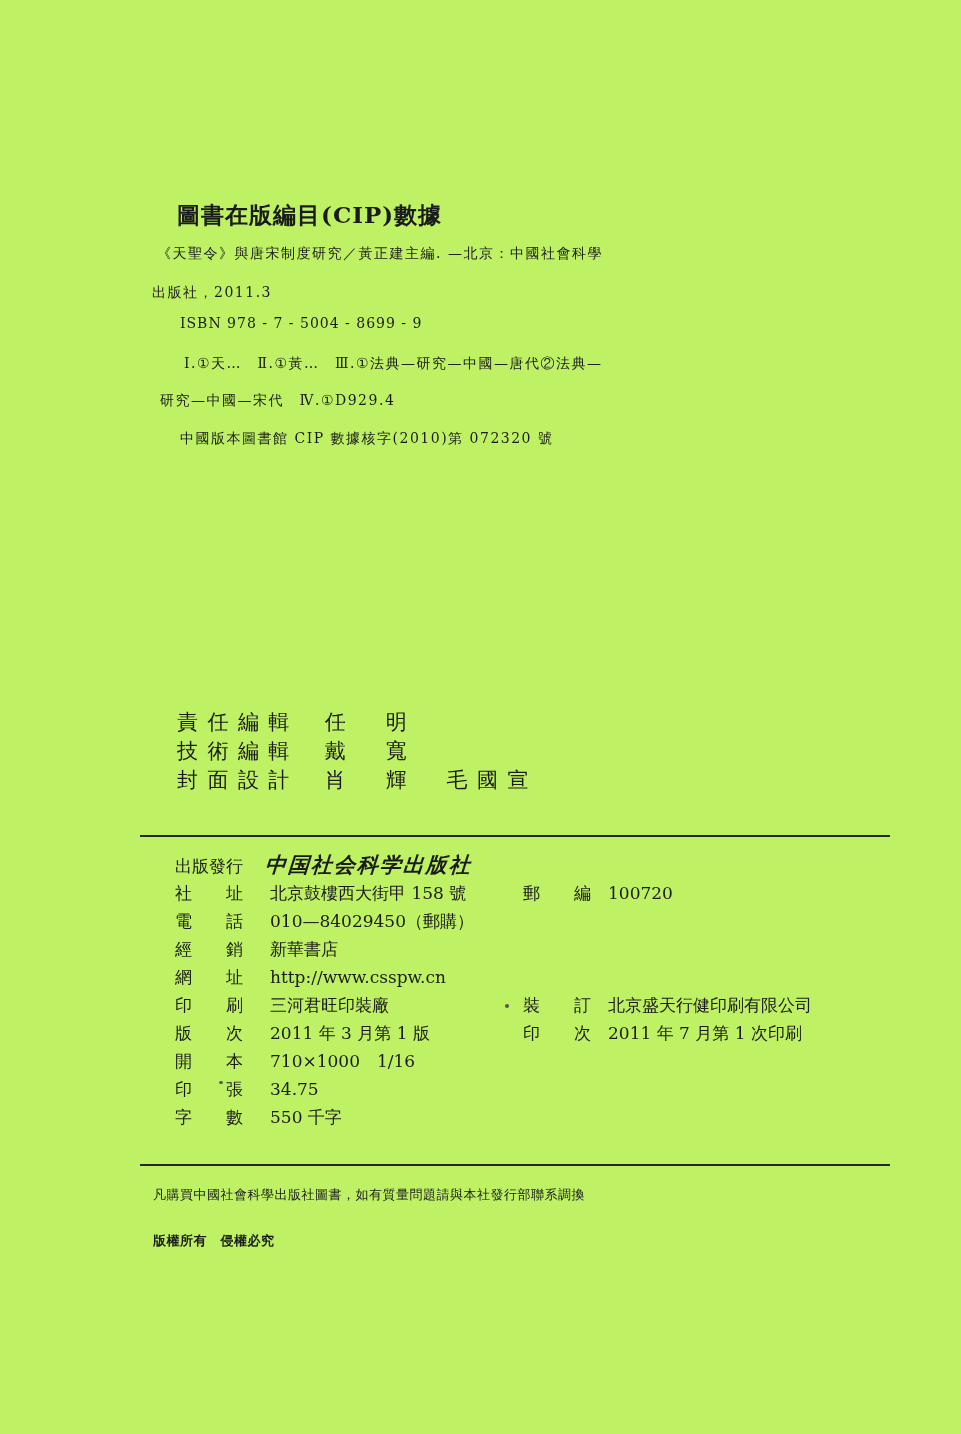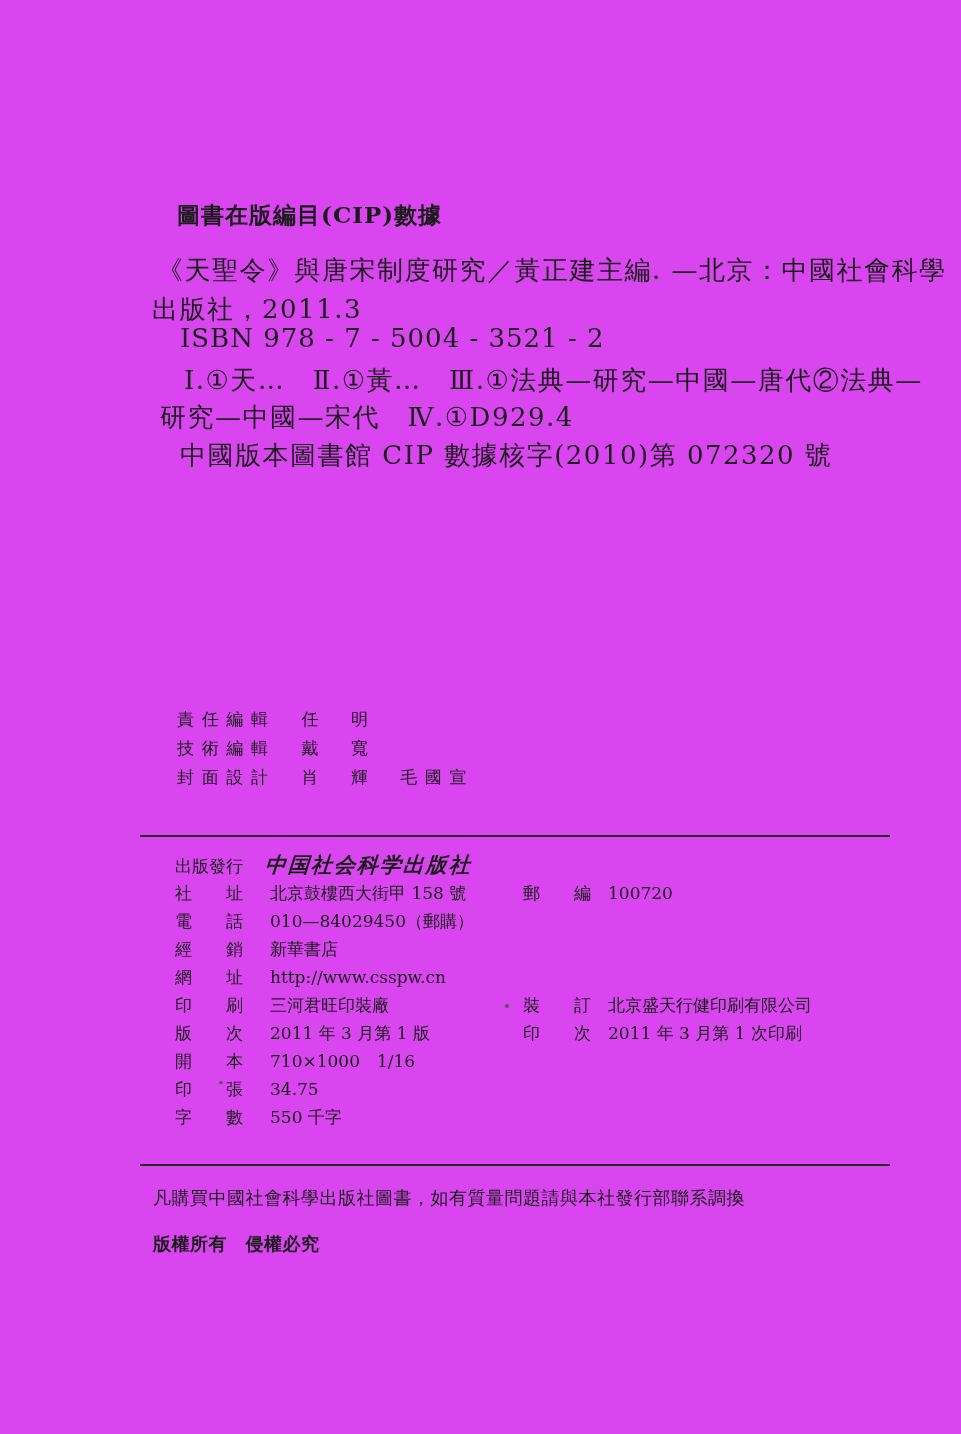--- a/index.html
+++ b/index.html
@@ -1,45 +1,45 @@
 <!DOCTYPE html>
 <html><head>
 <meta charset="utf-8">
 <style>
   * { margin: 0; padding: 0; box-sizing: border-box; }
   html, body { background: #ffffff; }
   .page {
     position: relative;
     width: 961px;
     height: 1434px;
-    background: #d946ef;
+    background: #bef264;
     color: #1b1b1b;
     font-family: "DejaVu Serif", "Liberation Serif", serif;
     overflow: hidden;
   }
 
   
   .cip { position: absolute; left: 0; top: 0; width: 961px; }
   .cip-heading {
     position: absolute; left: 177px; top: 200px;
     font-size: 23px; font-weight: bold; letter-spacing: 1px;
     white-space: nowrap;
   }
-  .cip-line { position: absolute; font-size: 26px; letter-spacing: 1.5px; white-space: nowrap; margin-top: 8px; }
+  .cip-line { position: absolute; font-size: 14px; letter-spacing: 1.5px; white-space: nowrap; }
   .cip-title1 { left: 157px; top: 245px; }
   .cip-title2 { left: 152px; top: 284px; }
   .cip-isbn   { left: 180px; top: 315px; letter-spacing: 1px; }
   .cip-class1 { left: 184px; top: 355px; }
   .cip-class2 { left: 160px; top: 392px; }
   .cip-record { left: 180px; top: 430px; }
 
   
   .staff {
     position: absolute; left: 177px; top: 708px;
-    font-size: 17px; letter-spacing: 0.45em;
+    font-size: 21px; letter-spacing: 0.45em;
     font-family: "DejaVu Serif", "Liberation Serif", serif;
   }
   .staff-row { height: 29px; white-space: nowrap; }
   .staff-label { display: inline-block; margin-right: 26px; }
 
   
   .rule { position: absolute; left: 140px; width: 750px; height: 2px; background: #262626; }
   .rule-top { top: 835px; }
   .rule-bottom { top: 1164px; }
 
@@ -54,40 +54,40 @@
     font-size: 21px; font-weight: bold; font-style: italic;
     letter-spacing: 2px; transform: skewX(-4deg);
   }
   .pub-right { position: absolute; left: 348px; top: 0; white-space: nowrap; }
   .pub-right .pub-value2 { margin-left: 17px; }
 
   
   .footer-notice, .footer-copyright {
     position: absolute; left: 153px;
     font-family: "DejaVu Sans", "Liberation Sans", sans-serif;
-    font-size: 18px; letter-spacing: 0.5px; white-space: nowrap;
+    font-size: 13px; letter-spacing: 0.5px; white-space: nowrap;
   }
   .footer-notice { top: 1186px; }
   .footer-copyright { top: 1232px; font-weight: bold; }
 
   
   .speck { position: absolute; background: #555; border-radius: 50%; }
   .speck-1 { left: 505px; top: 1004px; width: 4px; height: 4px; }
   .speck-2 { left: 219px; top: 1081px; width: 4px; height: 3px; }
 </style>
 </head>
 <body>
 
 <div class="page">
 
   <section class="cip">
     <div class="cip-heading">圖書在版編目(CIP)數據</div>
     <div class="cip-line cip-title1">《天聖令》與唐宋制度研究／黃正建主編. —北京：中國社會科學</div>
     <div class="cip-line cip-title2">出版社，2011.3</div>
-    <div class="cip-line cip-isbn">ISBN 978 - 7 - 5004 - 3521 - 2</div>
+    <div class="cip-line cip-isbn">ISBN 978 - 7 - 5004 - 8699 - 9</div>
     <div class="cip-line cip-class1">Ⅰ.①天…　Ⅱ.①黃…　Ⅲ.①法典—研究—中國—唐代②法典—</div>
     <div class="cip-line cip-class2">研究—中國—宋代　Ⅳ.①D929.4</div>
     <div class="cip-line cip-record">中國版本圖書館 CIP 數據核字(2010)第 072320 號</div>
   </section>
 
   <section class="staff">
     <div class="staff-row">
       <span class="staff-label">責任編輯</span><span class="staff-value">任　明</span>
     </div>
     <div class="staff-row">
@@ -116,21 +116,21 @@
     </div>
     <div class="pub-row">
       <span class="pub-label">網　　址</span><span class="pub-value">http://www.csspw.cn</span>
     </div>
     <div class="pub-row">
       <span class="pub-label">印　　刷</span><span class="pub-value">三河君旺印裝廠</span>
       <span class="pub-right"><span class="pub-label2">裝　　訂</span><span class="pub-value2">北京盛天行健印刷有限公司</span></span>
     </div>
     <div class="pub-row">
       <span class="pub-label">版　　次</span><span class="pub-value">2011 年 3 月第 1 版</span>
-      <span class="pub-right"><span class="pub-label2">印　　次</span><span class="pub-value2">2011 年 3 月第 1 次印刷</span></span>
+      <span class="pub-right"><span class="pub-label2">印　　次</span><span class="pub-value2">2011 年 7 月第 1 次印刷</span></span>
     </div>
     <div class="pub-row">
       <span class="pub-label">開　　本</span><span class="pub-value">710×1000　1/16</span>
     </div>
     <div class="pub-row">
       <span class="pub-label">印　　張</span><span class="pub-value">34.75</span>
     </div>
     <div class="pub-row">
       <span class="pub-label">字　　數</span><span class="pub-value">550 千字</span>
     </div>

